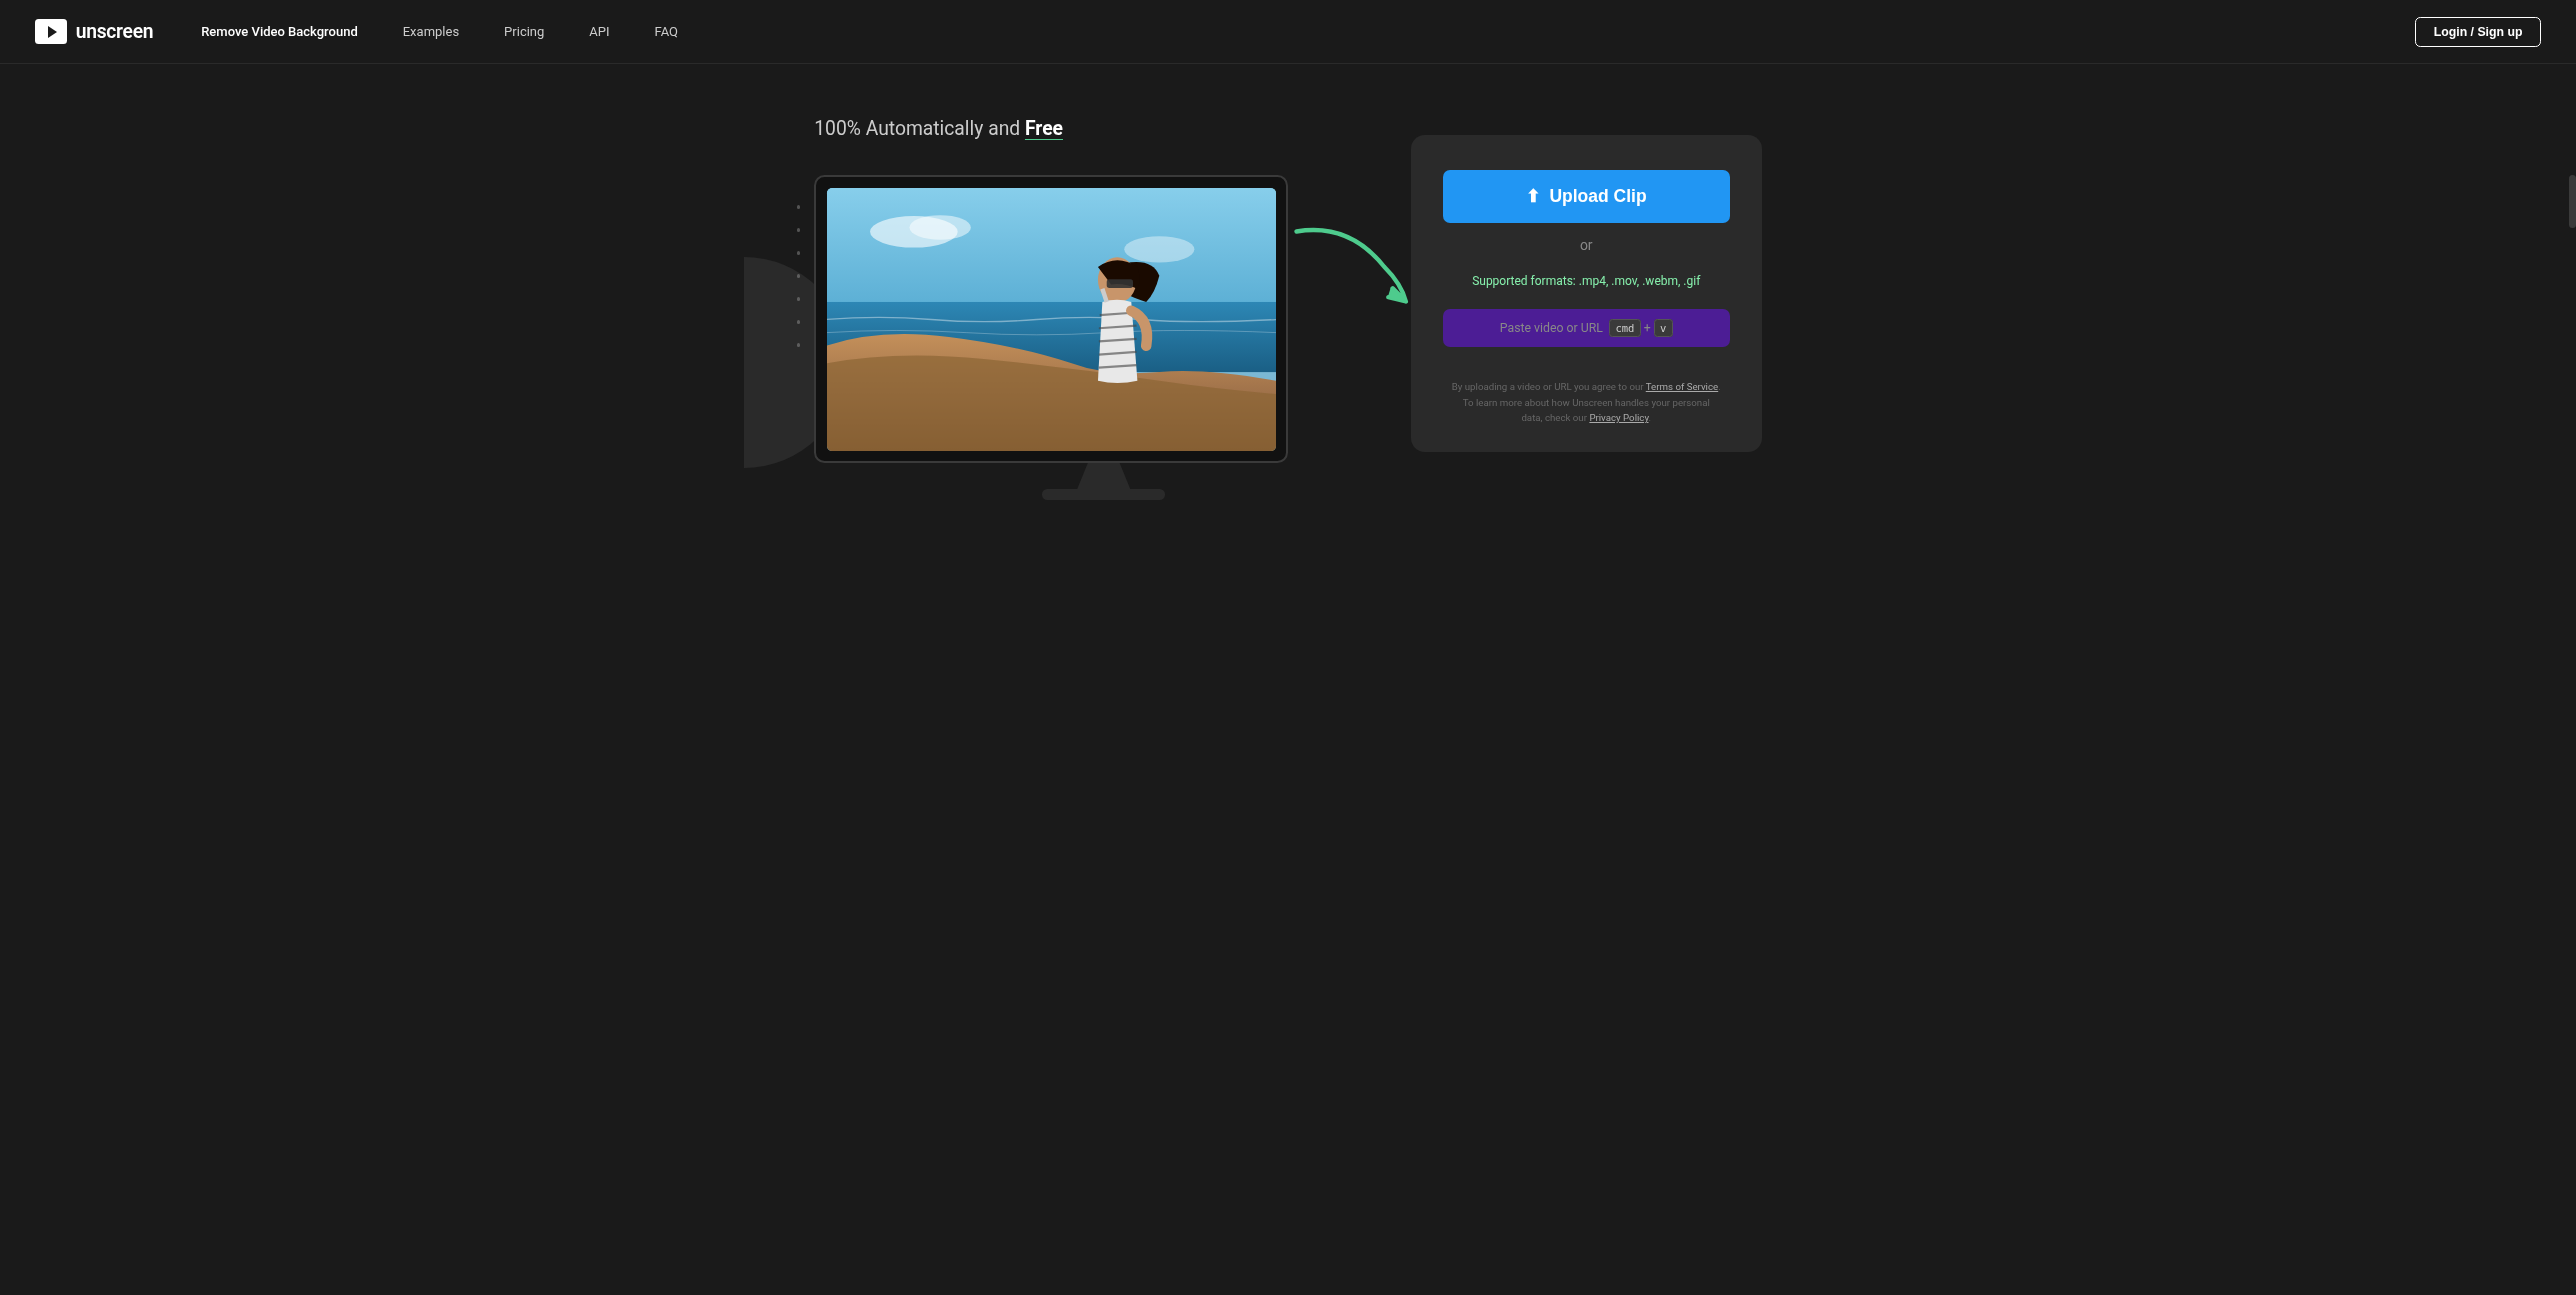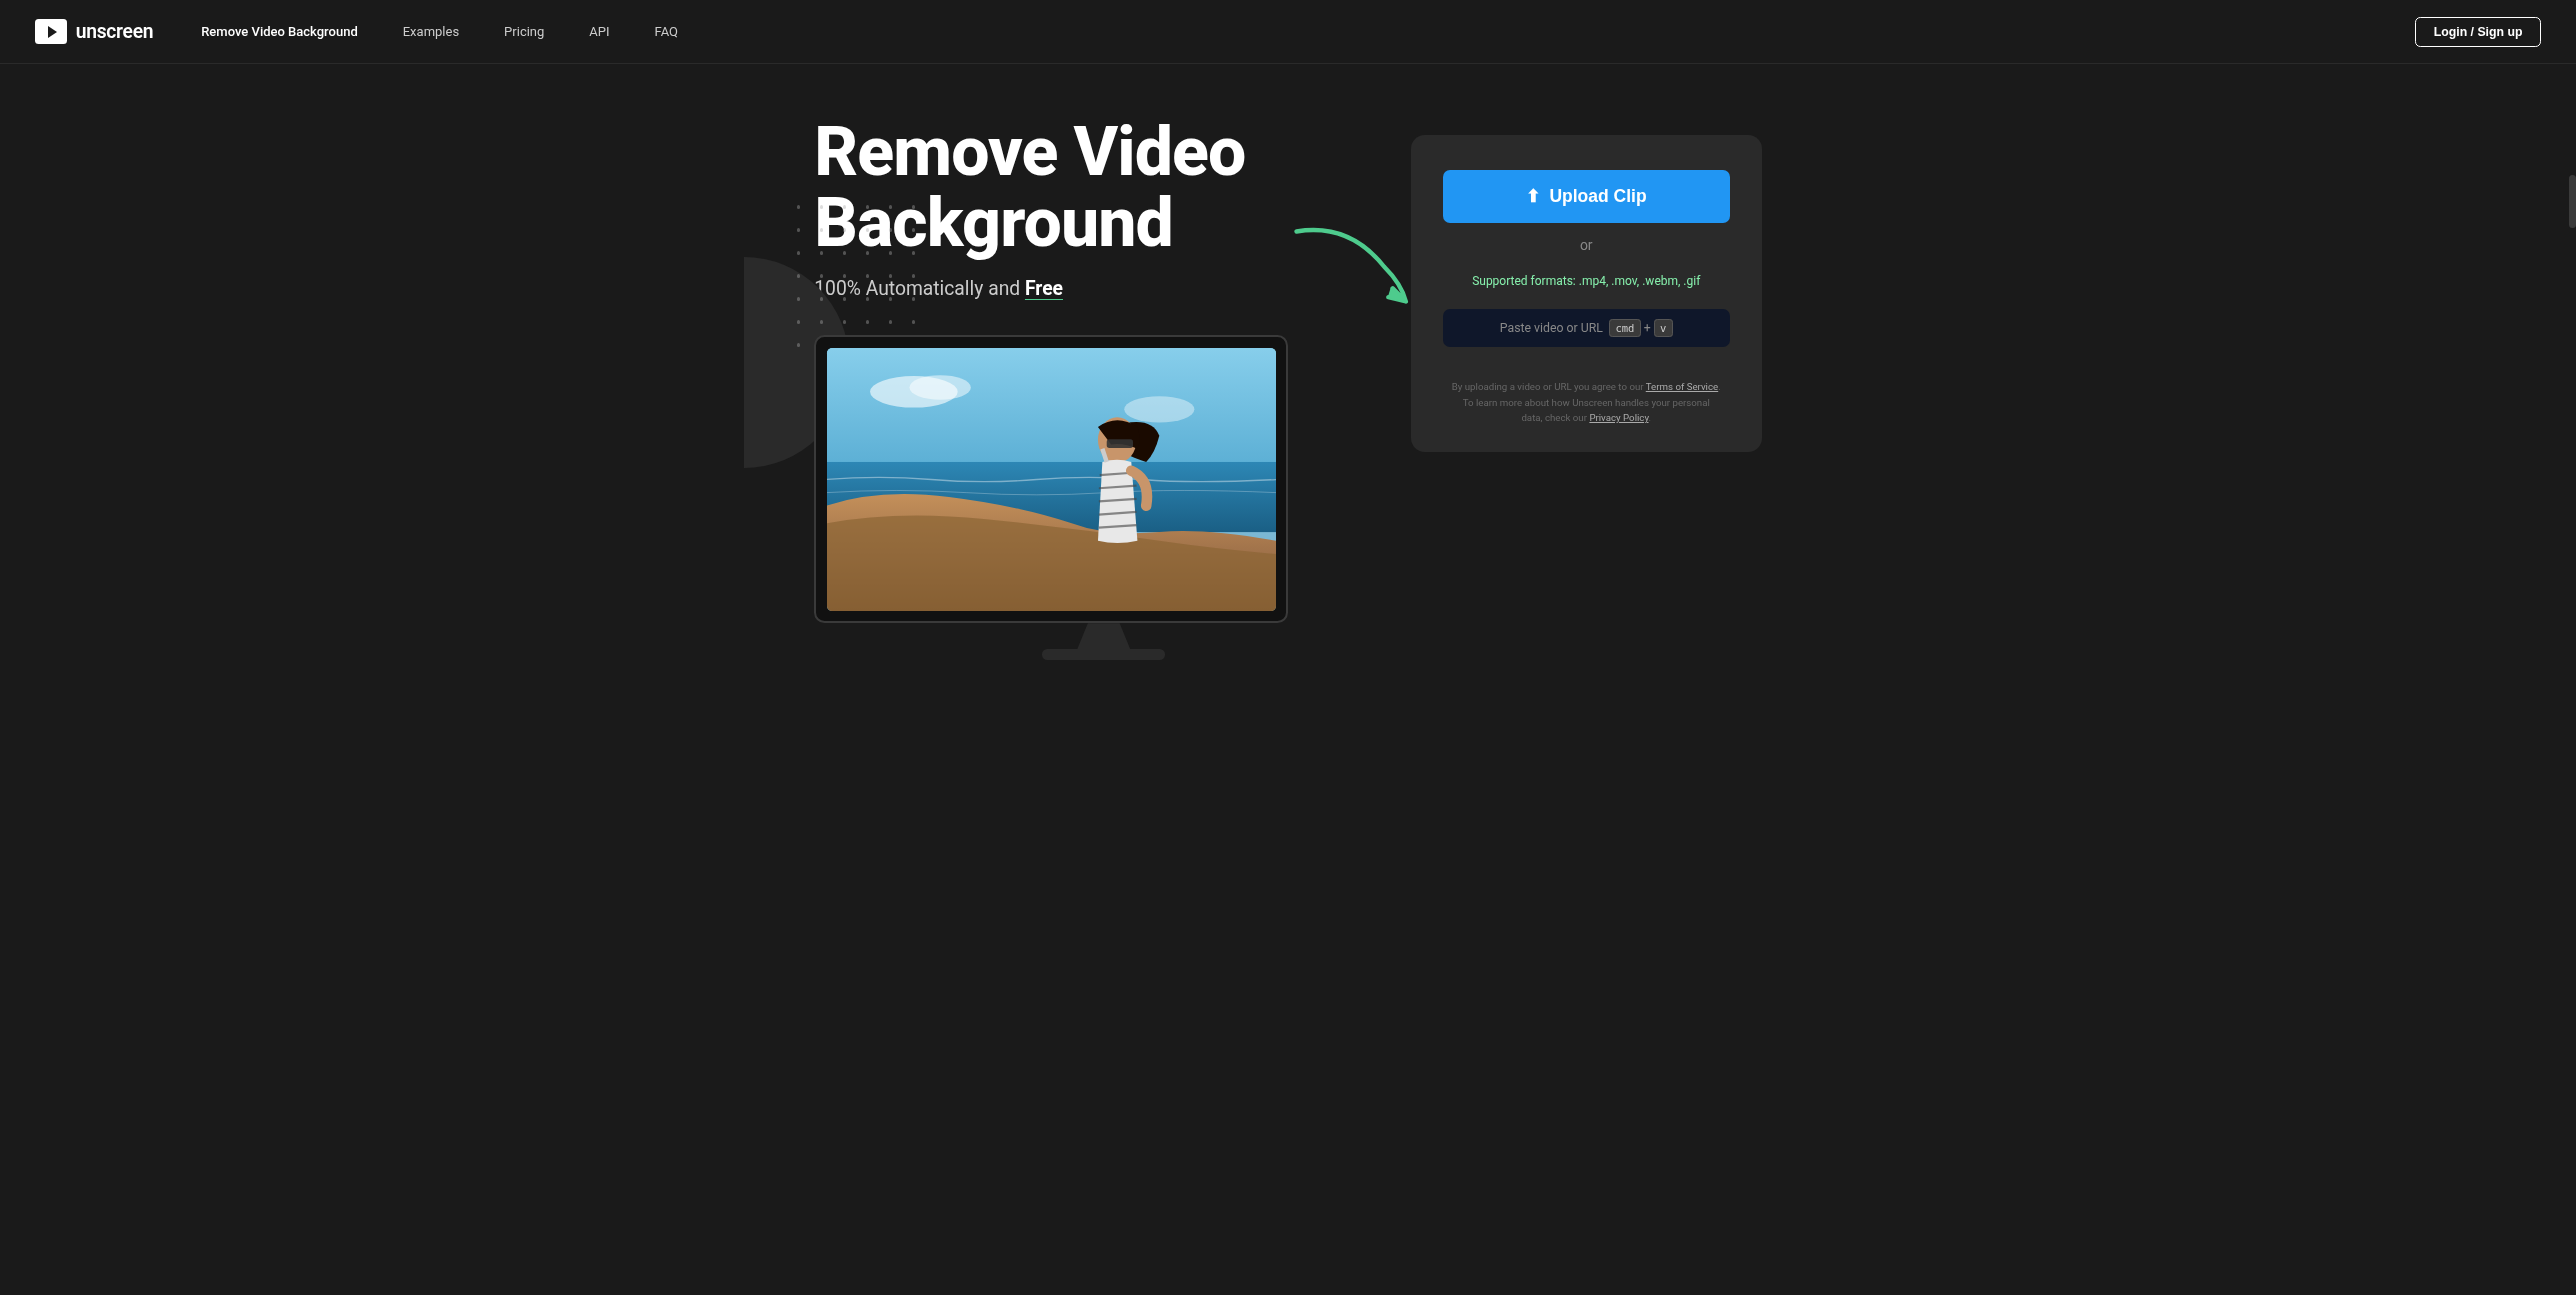--- a/index.html
+++ b/index.html
@@ -277,21 +277,21 @@
 
     .supported-formats {
       text-align: center;
       color: #86efac;
       font-size: 12px;
       margin-top: 21px;
       margin-bottom: 21px;
     }
 
     .paste-area {
-      background: #0f172a;
+      background: #4c1d95;
       border-radius: 7px;
       padding: 12.3px 17.5px;
       text-align: right;
       color: #888888;
       font-size: 12.3px;
       display: flex;
       align-items: center;
       justify-content: center;
       gap: 7px;
     }
@@ -396,24 +396,20 @@
         <div class="dot"></div>
         <div class="dot"></div>
       <div class="dot"></div>
         <div class="dot"></div>
         <div class="dot"></div>
         <div class="dot"></div>
         <div class="dot"></div>
         <div class="dot"></div>
     </div>
 
-    <h1 class="hero-title">
-      <span>Remove Video</span><br>
-      <span>Background</span>
-    </h1>
 
     <div class="arrow-container">
       <svg class="arrow-svg" viewBox="0 0 160 120" fill="none" xmlns="http://www.w3.org/2000/svg">
         <path d="M20 20 Q80 10 120 60 Q140 80 145 100 L130 85 M145 100 L125 95" stroke="#4ecb8d" stroke-width="5" stroke-linecap="round" stroke-linejoin="round" fill="none"></path>
         <path d="M145 100 L128 83 L124 96 Z" fill="#4ecb8d"></path>
       </svg>
     </div>
 
     <p class="hero-subtitle">
       <span>100% Automatically and </span><strong>Free</strong>

